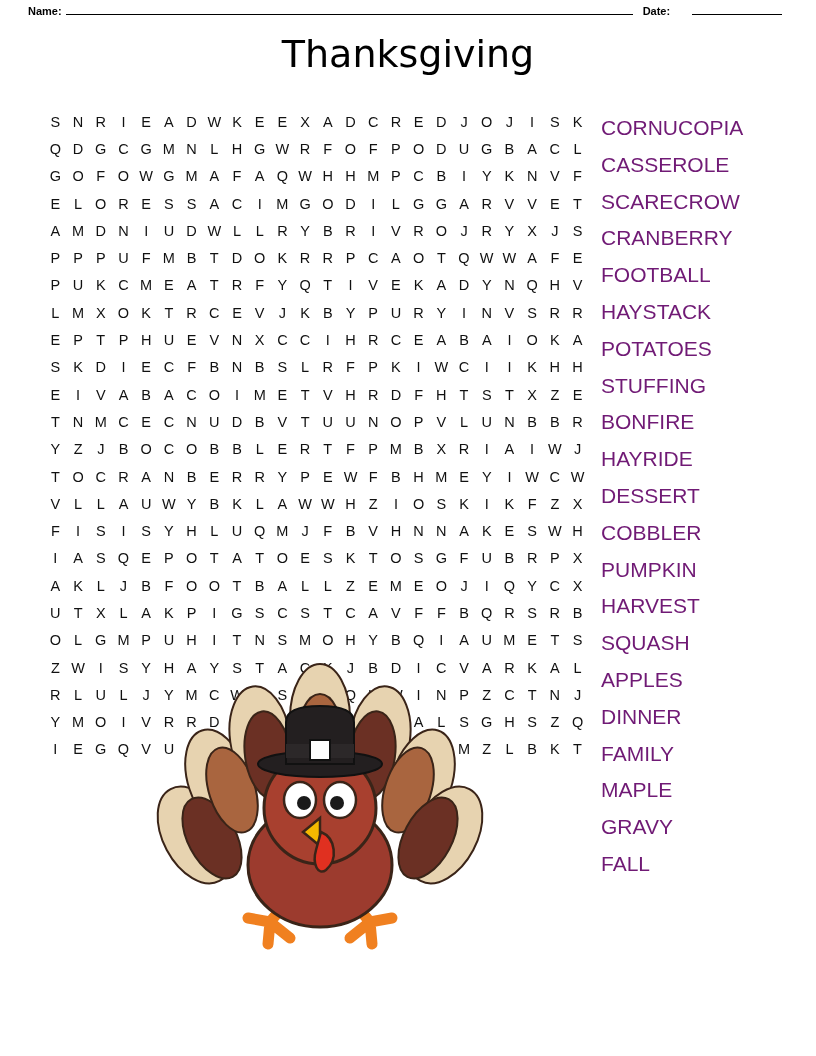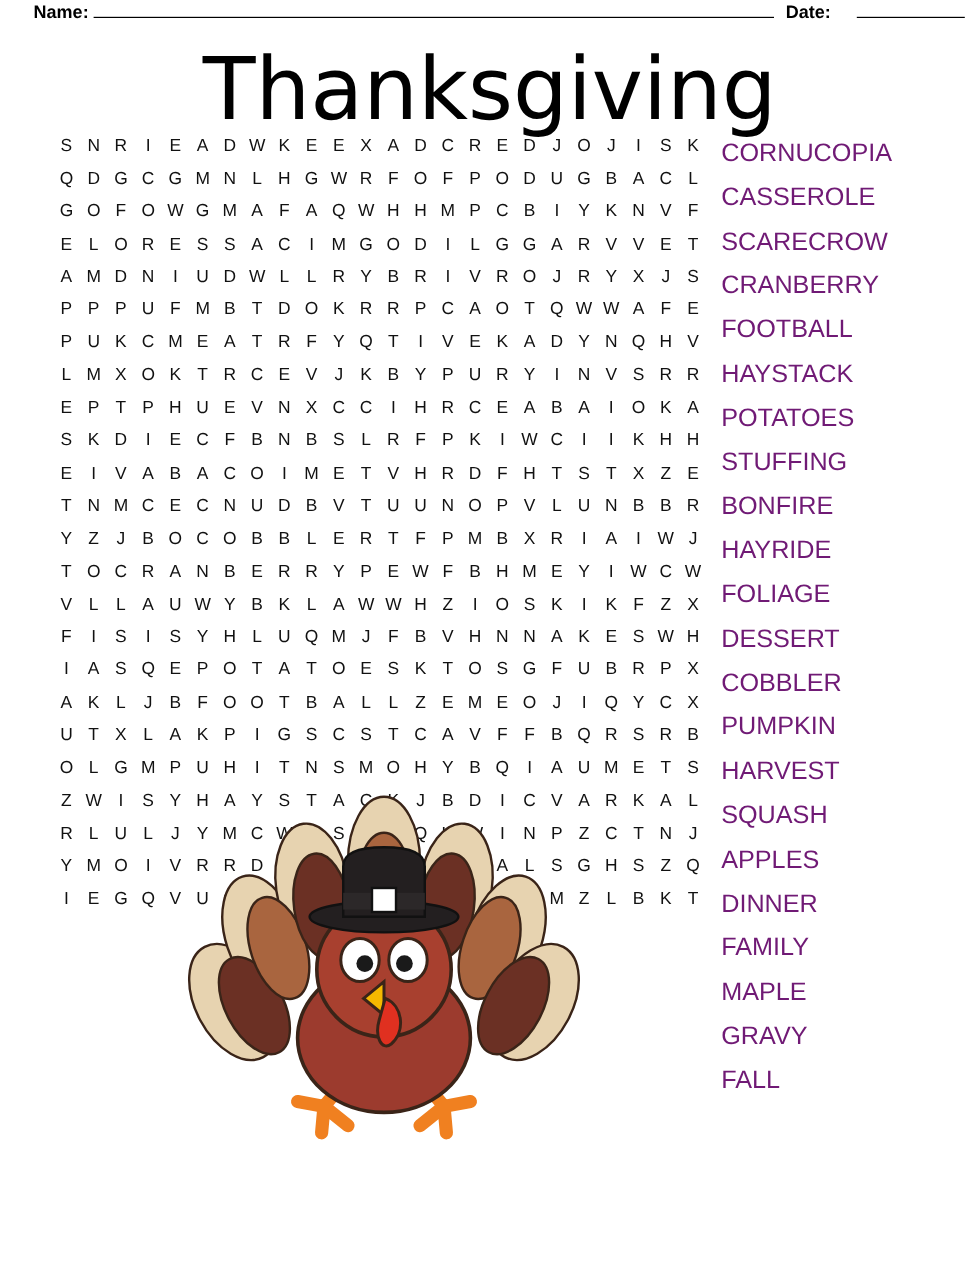--- a/index.html
+++ b/index.html
@@ -23,21 +23,21 @@
     padding: 0;
   }
   
   .name-row {
     position: absolute;
     top: 2px;
     left: 28px;
     right: 28px;
     display: flex;
     align-items: baseline;
-    font-size: 15px;
+    font-size: 11px;
     font-weight: bold;
     white-space: nowrap;
   }
   .name-label { margin-right: 2px; }
   .name-rule {
     flex: 0 0 auto;
     width: 567px;
     border-bottom: 1.5px solid #000;
     height: 12px;
     margin: 0 6px 0 2px;
@@ -50,21 +50,21 @@
     height: 12px;
     margin-left: 4px;
   }
   
   .title {
     position: absolute;
     top: 32px;
     left: 0;
     width: 816px;
     text-align: center;
-    font-size: 72px;
+    font-size: 38px;
     font-weight: normal;
     letter-spacing: 0px;
     font-family: "DejaVu Sans", sans-serif;
   }
   
   .grid {
     position: absolute;
     top: 108px;
     left: 44px;
     width: 545px;
@@ -750,21 +750,20 @@
       <div class="word">CORNUCOPIA</div>
       <div class="word">CASSEROLE</div>
       <div class="word">SCARECROW</div>
       <div class="word">CRANBERRY</div>
       <div class="word">FOOTBALL</div>
       <div class="word">HAYSTACK</div>
       <div class="word">POTATOES</div>
       <div class="word">STUFFING</div>
       <div class="word">BONFIRE</div>
       <div class="word">HAYRIDE</div>
-      <div class="word">FOLIAGE</div>
       <div class="word">DESSERT</div>
       <div class="word">COBBLER</div>
       <div class="word">PUMPKIN</div>
       <div class="word">HARVEST</div>
       <div class="word">SQUASH</div>
       <div class="word">APPLES</div>
       <div class="word">DINNER</div>
       <div class="word">FAMILY</div>
       <div class="word">MAPLE</div>
       <div class="word">GRAVY</div>

